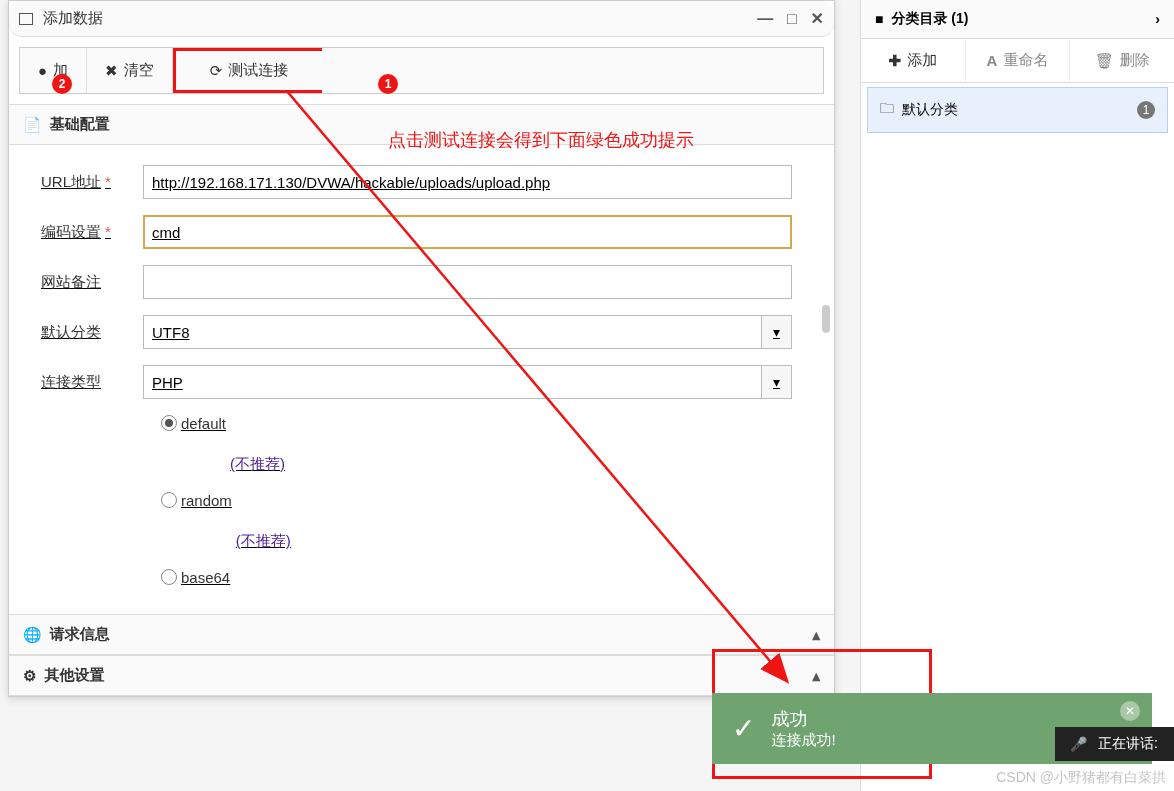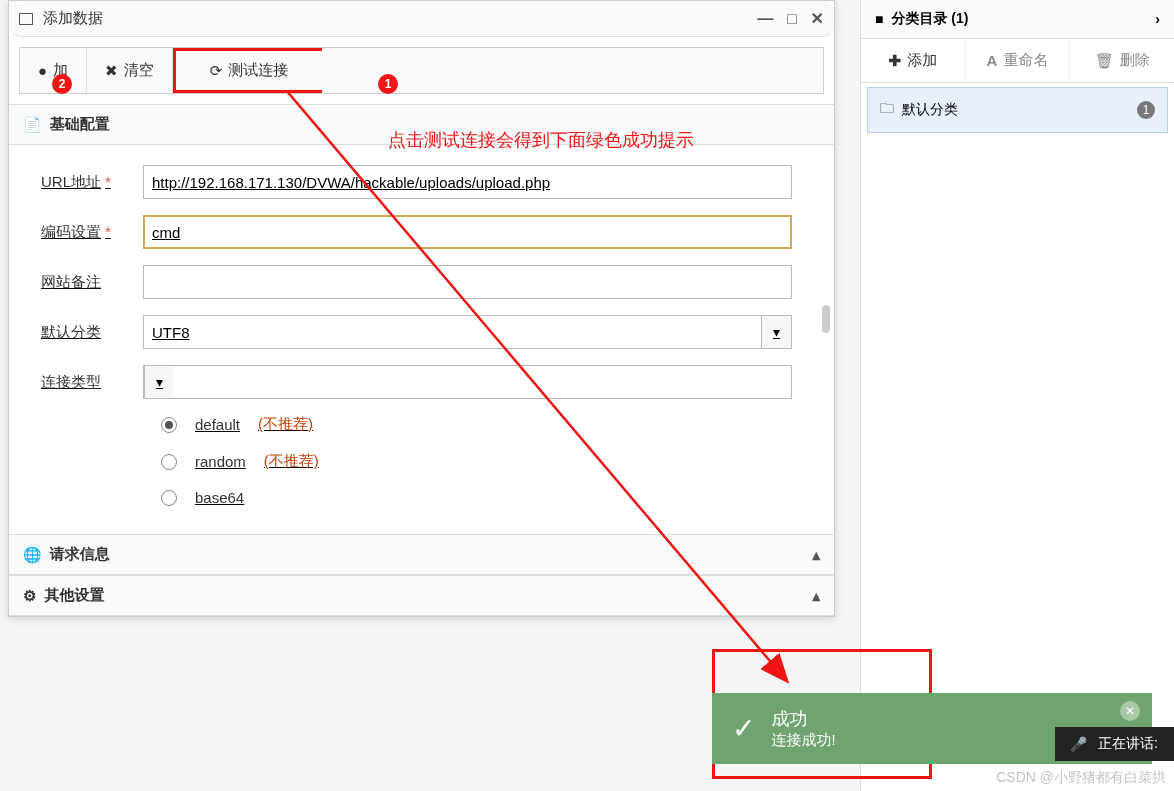--- a/index.html
+++ b/index.html
@@ -31,24 +31,24 @@
 .form-label { width: 120px; padding-left: 18px; color: #333; font-size: 15px; }
 .req { color: #d9534f; margin-left: 4px; }
 .form-input { flex: 1; margin-right: 28px; height: 34px; border: 1px solid #bbb; padding: 0 8px; font-size: 15px; }
 .form-input.focus { border: 1px solid #d4a94d; box-shadow: 0 0 0 1px #d4a94d inset; padding-left: 8px; }
 .form-select { flex:1; margin-right:28px; display:flex; height:34px; border:1px solid #bbb; }
 .form-select input { flex:1; border:none; padding:0 8px; font-size:15px; outline:none; }
 .form-select .dd { width:30px; border-left:1px solid #bbb; display:flex; align-items:center; justify-content:center; background:#f7f7f7; cursor:pointer; }
 
 .encoder-block { margin-left: 138px; margin-top: 10px; }
 .encoder-title { color: #888; font-size: 15px; margin-bottom: 14px; }
-.radio-item { display: flex; align-items: center; gap: 18px; margin-bottom: 18px; font-size: 15px; color: #333; }
+.radio-item { display: flex; align-items: flex-start; gap: 4px; margin-bottom: 18px; font-size: 15px; color: #333; }
 .radio { width:16px; height:16px; border:1.5px solid #888; border-radius:50%; display:inline-flex; align-items:center; justify-content:center; }
 .radio.sel::after { content:""; width:8px; height:8px; background:#555; border-radius:50%; display:block; }
-.hint { color:#c2410c; }
+.hint { color:#4c1d95;margin-top:40px; }
 
 .scroll-ind { position:absolute; right:4px; top:160px; width:8px; height:28px; background:#ccc; border-radius:4px; }
 
 .arrow-svg { position:absolute; left:286px; top:90px; pointer-events:none; }
 
 .sidebar { position:absolute; right:0; top:0; width:314px; background:#fff; border-left:1px solid #ddd; height:100%; }
 .sb-header { display:flex; align-items:center; padding:10px 14px; background:#fafafa; border-bottom:1px solid #ddd; gap:8px; font-weight:bold; }
 .sb-toolbar { display:flex; border-bottom:1px solid #ddd; }
 .sb-btn { flex:1; text-align:center; padding:12px 6px; color:#888; display:flex; align-items:center; justify-content:center; gap:6px; font-size:15px; }
 .sb-btn.active { color:#333; }
@@ -124,20 +124,21 @@
       <div class="form-label"><span>默认分类</span></div>
       <div class="form-select">
         <input readonly="" value="UTF8" style="">
         <div class="dd">▾</div>
       </div>
     </div>
 
     <div class="form-row">
       <div class="form-label"><span>连接类型</span></div>
       <div class="form-select">
+        <input readonly="" value="PHP" style="">
         <div class="dd">▾</div>
       </div>
     </div>
 
     <div class="encoder-block">
       <div class="radio-item">
         <span class="radio sel"></span>
         <span>default</span>
         <span class="hint">(不推荐)</span>
       </div>

